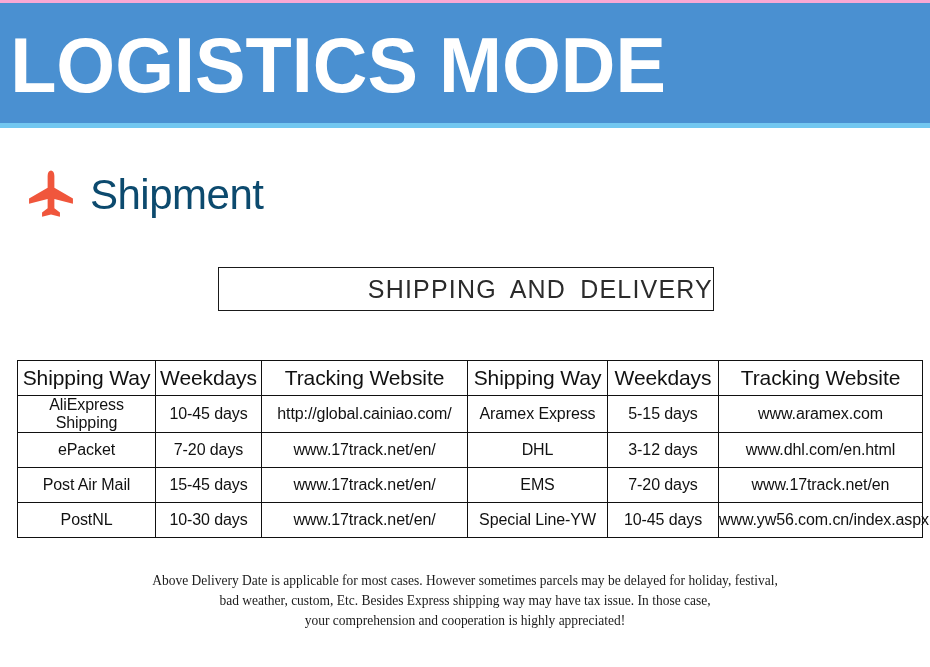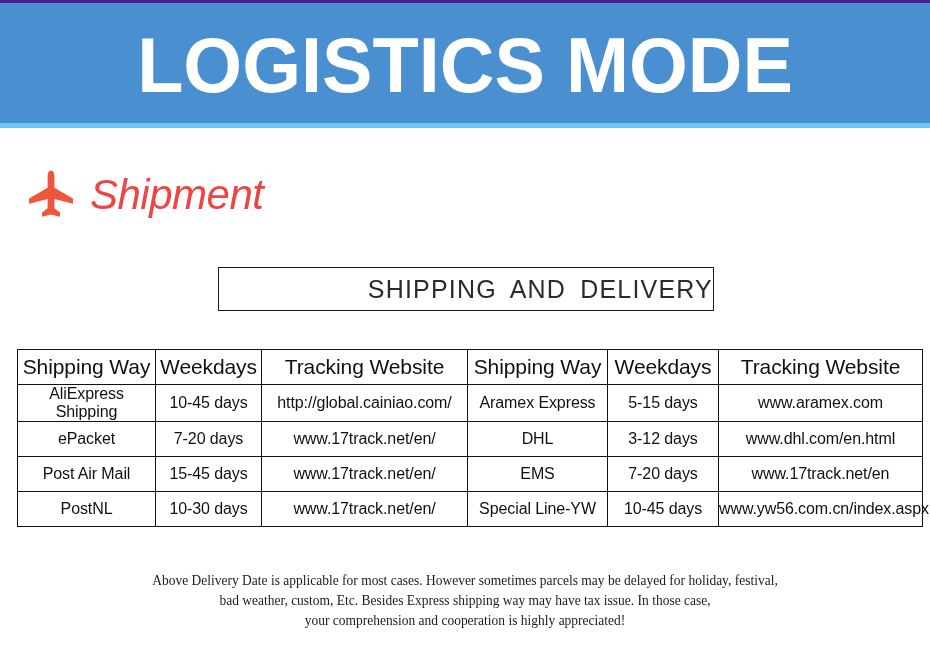--- a/index.html
+++ b/index.html
@@ -15,25 +15,25 @@
     position: relative;
   }
 
   
   .banner {
     position: absolute;
     top: 0; left: 0;
     width: 930px;
     height: 123px;
     background: #4a90d1;
-    border-top: 3px solid #4c1d95;
+    border-top: 3px solid #f9a8d4;
     box-sizing: border-box;
     display: flex;
     align-items: center;
-    justify-content: center;
+    justify-content: flex-start;
   }
   .banner-underline {
     position: absolute;
     top: 123px; left: 0;
     width: 930px;
     height: 5px;
     background: #72c7f0;
   }
   .banner-title {
     color: #ffffff;
@@ -55,27 +55,26 @@
     display: flex;
     align-items: center;
     gap: 12px;
   }
   .plane-icon {
     width: 54px;
     height: 54px;
     display: block;
   }
   .shipment-label {
-    color: #ef4444;
+    color: #0c4a6e;
     font-family: "Liberation Sans", sans-serif;
     font-size: 42px;
     font-weight: 400;
     line-height: 1;
     letter-spacing: -0.5px;
-    font-style: italic;
   }
 
   
   .sd-box {
     position: absolute;
     top: 267px;
     left: 218px;
     width: 496px;
     height: 44px;
     border: 1.5px solid #1a1a1a;
@@ -90,21 +89,21 @@
     font-size: 25px;
     color: #2b2b2b;
     letter-spacing: 1.2px;
     word-spacing: 6px;
     font-weight: 300;
   }
 
   
   .ship-table {
     position: absolute;
-    top: 349px;
+    top: 360px;
     left: 17px;
     width: 899px;
     border-collapse: collapse;
     table-layout: fixed;
     background: #ffffff;
   }
   .ship-table td, .ship-table th {
     border: 1.2px solid #111111;
     text-align: center;
     vertical-align: middle;

